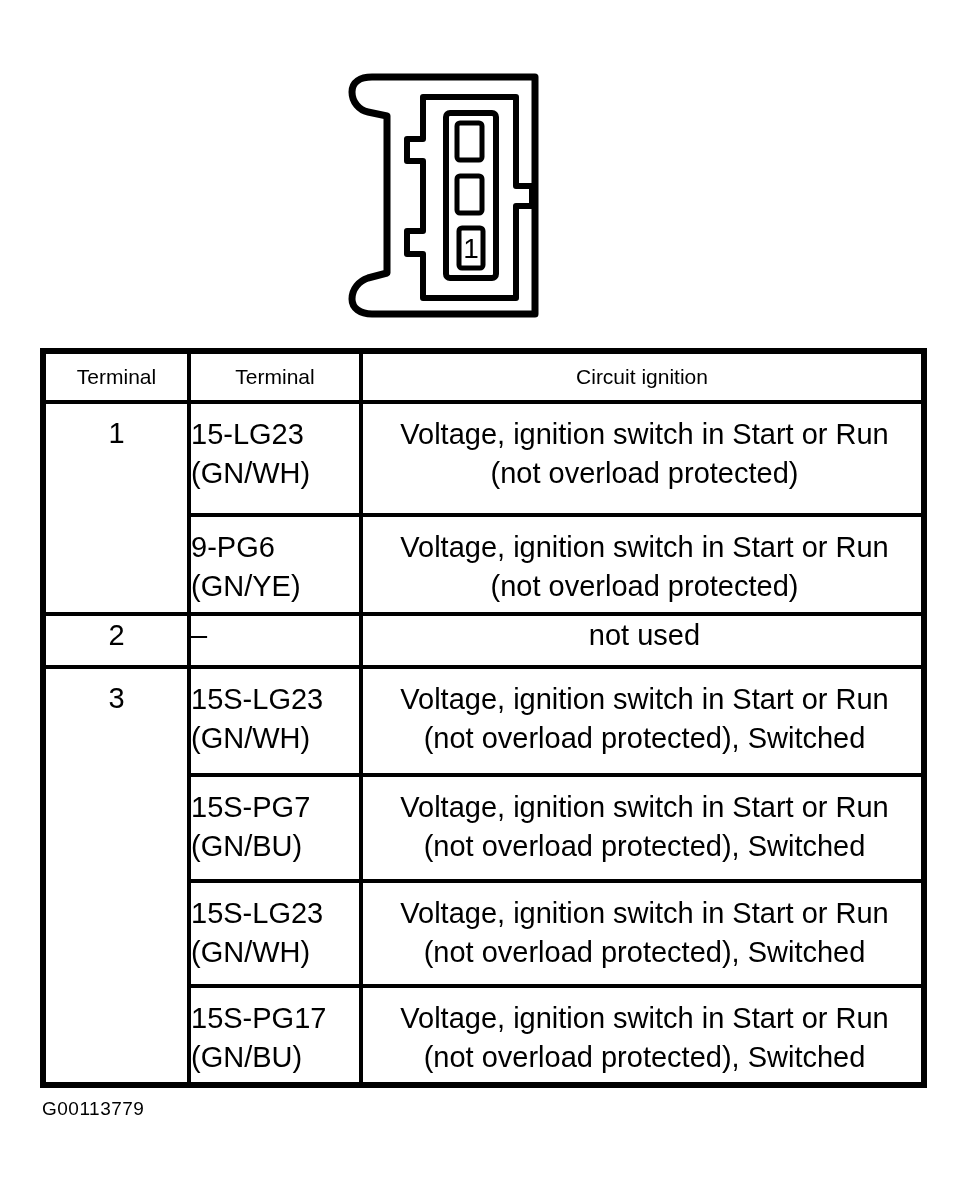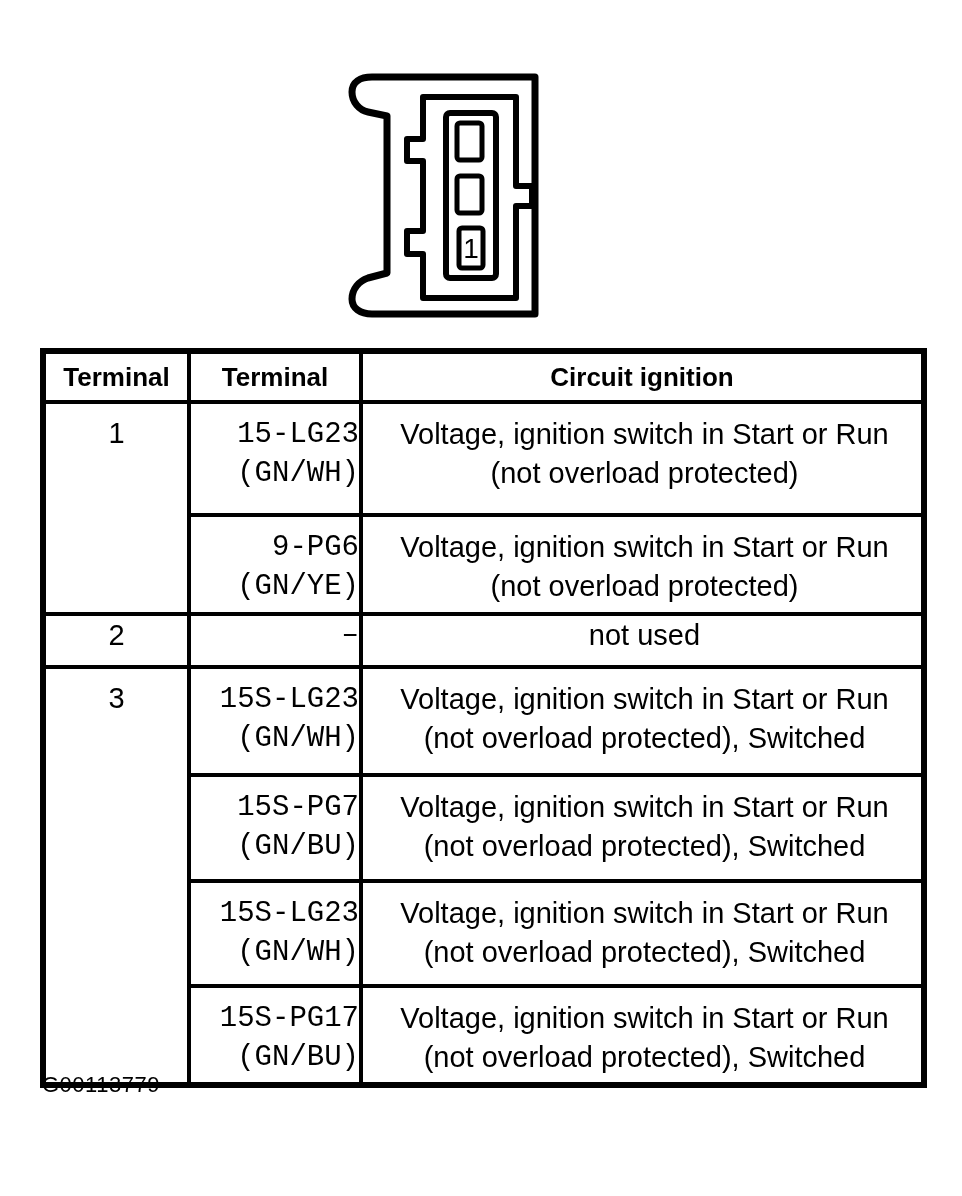--- a/index.html
+++ b/index.html
@@ -42,39 +42,38 @@
     width: 881px;
     border-collapse: collapse;
     table-layout: fixed;
   }
   table.pinout { border: 6px solid #000; }
   table.pinout th, table.pinout td {
     border: 4px solid #000;
     overflow: hidden;
   }
   table.pinout th {
-    font-size: 26px;
-    font-weight: bold;
+    font-size: 21px;
+    font-weight: normal;
     text-align: center;
     height: 51px;
     vertical-align: middle;
   }
   table.pinout td {
     font-size: 29px;
     line-height: 39px;
     vertical-align: top;
   }
   td.terminal-cell {
     text-align: center;
     padding-top: 10px;
   }
   td.circuit-cell {
-    text-align: right;
+    text-align: left;
     padding-top: 11px;
-    font-family: Liberation Mono, monospace;
   }
   td.function-cell {
     text-align: center;
     padding: 11px 4px 0 9px;
   }
   td.va-mid {
     vertical-align: middle;
     padding-top: 0;
   }
   td.function-cell.va-mid { padding-top: 0; }
@@ -84,22 +83,22 @@
   tr.r-h99a { height: 99px; }
   tr.r-h53  { height: 53px; }
   tr.r-h108 { height: 108px; }
   tr.r-h106 { height: 106px; }
   tr.r-h105 { height: 105px; }
   tr.r-h99b { height: 99px; }
 
   .figure-code {
     position: absolute;
     left: 42px;
-    top: 1072px;
-    font-size: 22px;
+    top: 1098px;
+    font-size: 19px;
     letter-spacing: 0.5px;
   }
 </style>
 </head>
 <body>
 
 <div class="page">
 
   <svg class="connector-svg" viewBox="330 50 330 290">
 

